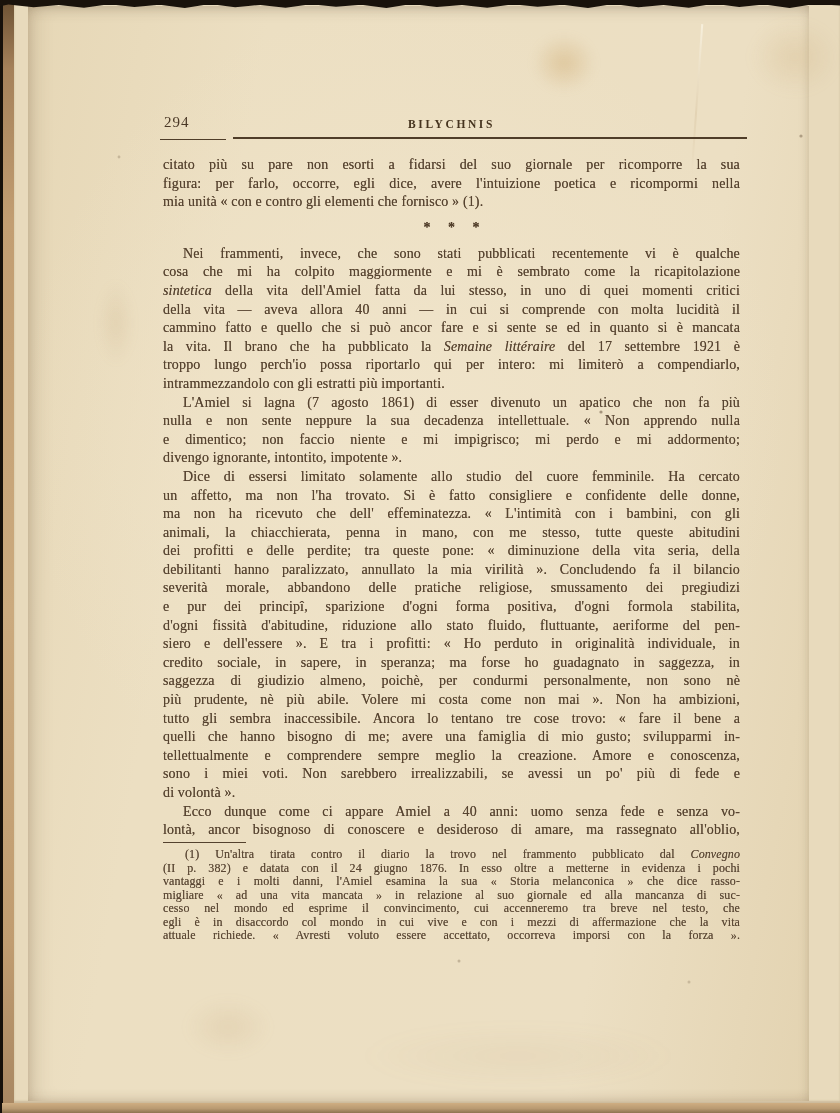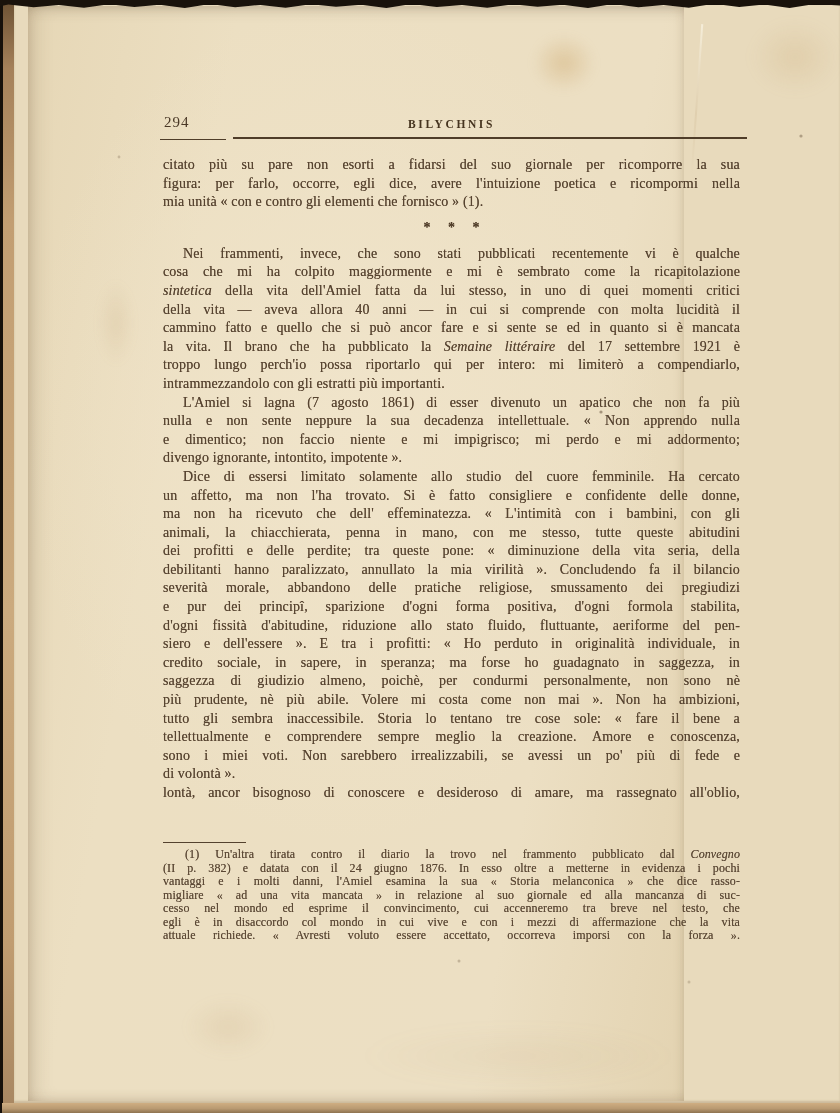--- a/index.html
+++ b/index.html
@@ -11,21 +11,21 @@
   .edge-left-tan{position:absolute;left:3px;top:2px;width:12px;height:1108px;
     background:linear-gradient(180deg,#6d5234 0%,#a5815a 6%,#c29e72 20%,#cbaa7e 55%,#c09c70 85%,#a88762 100%);}
   .under-page{position:absolute;left:14px;top:5px;width:826px;height:1098px;background:#e8dabc;
     box-shadow:inset 0 -2px 2px rgba(120,95,60,.25);}
   .edge-bottom-tan{position:absolute;left:2px;top:1103px;width:838px;height:10px;
     background:linear-gradient(180deg,#cfae82 0%,#b99a72 55%,#8e7350 100%);}
   .top-dark{position:absolute;left:0;top:0;width:840px;height:9px;background:#19120b;
     clip-path:polygon(0 0,100% 0,100% 62%,97% 45%,94% 88%,91% 50%,88% 78%,85% 42%,82% 85%,79% 55%,76% 80%,73% 45%,70% 90%,67% 52%,64% 75%,61% 48%,58% 85%,55% 55%,52% 78%,49% 45%,46% 88%,43% 52%,40% 75%,37% 48%,34% 85%,31% 55%,28% 80%,25% 45%,22% 88%,19% 52%,16% 78%,13% 48%,10% 85%,7% 55%,4% 80%,1% 50%,0 70%);}
 
   
-  .page{position:absolute;left:28px;top:6px;width:656px;height:1095px;
+  .page{position:absolute;left:28px;top:6px;width:781px;height:1095px;
     background:
       radial-gradient(ellipse 70% 55% at 48% 38%, #f0e4ca 0%, rgba(240,228,202,0) 70%),
       linear-gradient(100deg,#e6d7b6 0%,#ecdfc2 25%,#ecdfc3 75%,#e3d3b1 100%);
     box-shadow:inset 14px 0 22px -12px rgba(95,65,35,.28),
                inset 0 10px 16px -10px rgba(70,50,30,.30),
                inset -6px 0 14px -8px rgba(95,65,35,.18),
                inset 0 -8px 14px -10px rgba(95,65,35,.22);}
 
   
   .stain{position:absolute;border-radius:50%;pointer-events:none;}
@@ -131,26 +131,28 @@
           <div class="line">animali, la chiacchierata, penna in mano, con me stesso, tutte queste abitudini</div>
           <div class="line">dei profitti e delle perdite; tra queste pone: « diminuzione della vita seria, della</div>
           <div class="line">debilitanti hanno paralizzato, annullato la mia virilità ». Concludendo fa il bilancio</div>
           <div class="line">severità morale, abbandono delle pratiche religiose, smussamento dei pregiudizi</div>
           <div class="line">e pur dei principî, sparizione d'ogni forma positiva, d'ogni formola stabilita,</div>
           <div class="line">d'ogni fissità d'abitudine, riduzione allo stato fluido, fluttuante, aeriforme del pen-</div>
           <div class="line">siero e dell'essere ». E tra i profitti: « Ho perduto in originalità individuale, in</div>
           <div class="line">credito sociale, in sapere, in speranza; ma forse ho guadagnato in saggezza, in</div>
           <div class="line">saggezza di giudizio almeno, poichè, per condurmi personalmente, non sono nè</div>
           <div class="line">più prudente, nè più abile. Volere mi costa come non mai ». Non ha ambizioni,</div>
-          <div class="line">tutto gli sembra inaccessibile. Storia lo tentano tre cose sole: « fare il bene a</div>
+          <div class="line">tutto gli sembra inaccessibile. Ancora lo tentano tre cose trovo: « fare il bene a</div>
+          <div class="line">quelli che hanno bisogno di me; avere una famiglia di mio gusto; svilupparmi in-</div>
           <div class="line">tellettualmente e comprendere sempre meglio la creazione. Amore e conoscenza,</div>
           <div class="line">sono i miei voti. Non sarebbero irrealizzabili, se avessi un po' più di fede e</div>
           <div class="line last">di volontà ».</div>
         </div>
       <div class="paragraph">
+          <div class="line indent">Ecco dunque come ci appare Amiel a 40 anni: uomo senza fede e senza vo-</div>
           <div class="line">lontà, ancor bisognoso di conoscere e desideroso di amare, ma rassegnato all'oblio,</div>
         </div>
     </div>
 
     <div class="fnrule"></div>
     <div class="footnote">
         <div class="line indent">(1) Un'altra tirata contro il diario la trovo nel frammento pubblicato dal <i>Convegno</i></div>
         <div class="line">(II p. 382) e datata con il 24 giugno 1876. In esso oltre a metterne in evidenza i pochi</div>
         <div class="line">vantaggi e i molti danni, l'Amiel esamina la sua « Storia melanconica » che dice rasso-</div>
         <div class="line">migliare « ad una vita mancata » in relazione al suo giornale ed alla mancanza di suc-</div>

